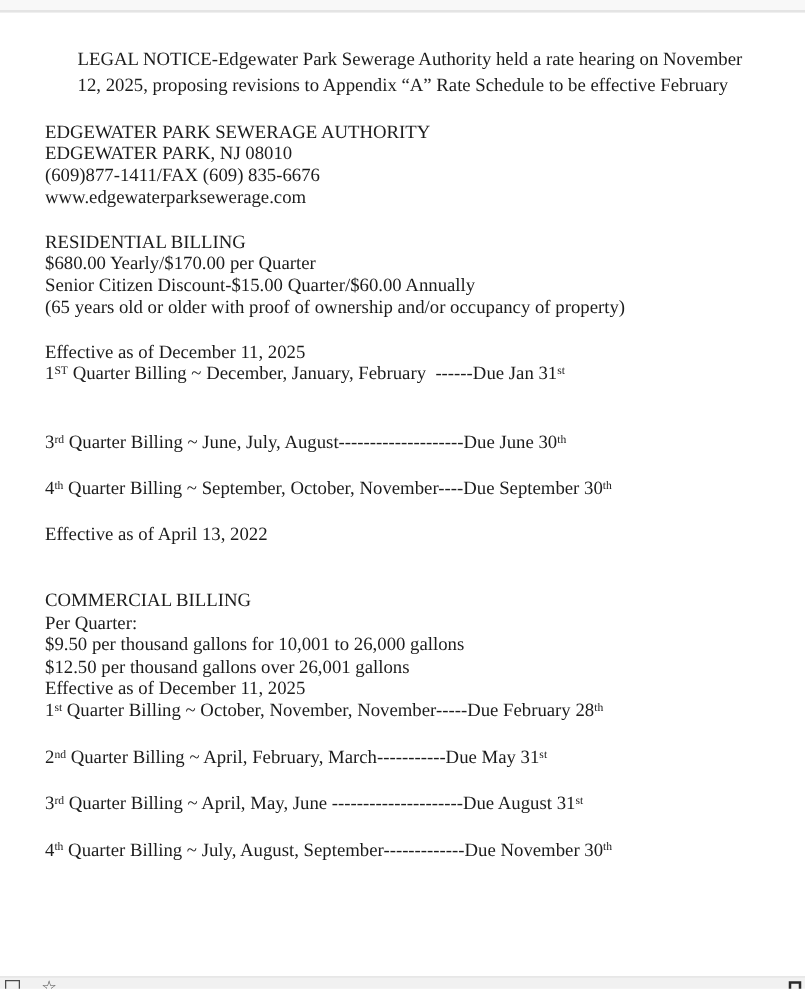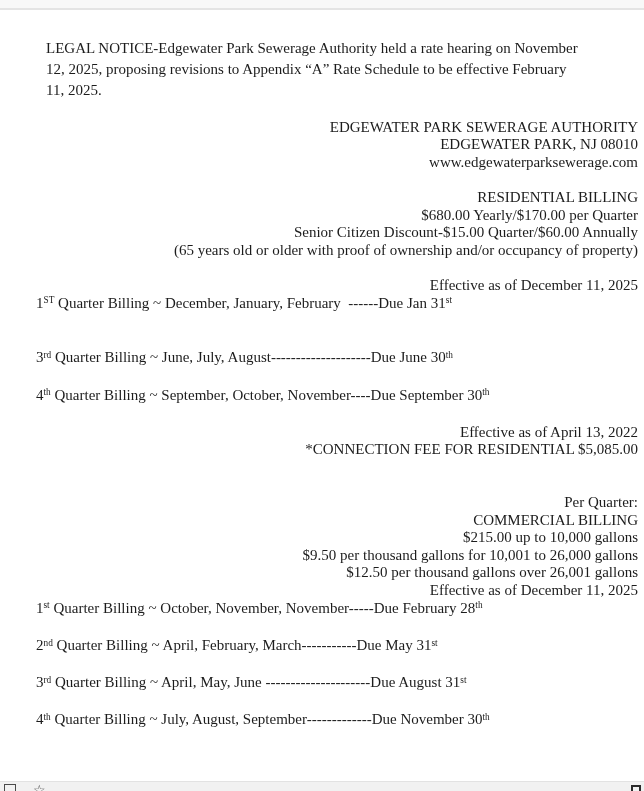--- a/index.html
+++ b/index.html
@@ -12,22 +12,22 @@
   .top-strip{
     position:absolute;top:0;left:0;width:644px;height:8px;
     background:#f8f8f8;border-bottom:2px solid #e4e4e4;
   }
   .doc{
     position:absolute;top:10px;left:0;width:602px;
     padding:28px 6px 0 36px;
     font-size:15px;line-height:17.6px;
   }
   .line{white-space:pre;}
-  .center{text-align:right;}
-  .para{margin-left:10px;line-height:21px;}
+  .center{text-align:left;}
+  .para{margin-left:26px;line-height:21px;}
   .blank{height:17.6px;}
   .sup{
     font-size:0.62em;
     position:relative;top:-0.45em;
     white-space:pre;
   }
   .bottom-bar{
     position:absolute;left:0;bottom:0;width:644px;height:9px;
     background:#f1f1f1;border-top:1px solid #e2e2e2;
     overflow:hidden;
@@ -50,28 +50,28 @@
 </head>
 <body>
 
 <div class="top-strip"></div>
 
 <div class="doc">
 
   <div class="para">
     <div class="line">LEGAL NOTICE-Edgewater Park Sewerage Authority held a rate hearing on November</div>
     <div class="line">12, 2025, proposing revisions to Appendix “A” Rate Schedule to be effective February</div>
-    <div class="line">11, 2025.</div>
   </div>
 
   <div class="blank"></div>
 
   <div>
     <div class="line center">EDGEWATER PARK SEWERAGE AUTHORITY</div>
     <div class="line center">EDGEWATER PARK, NJ 08010</div>
+    <div class="line center">(609)877-1411/FAX (609) 835-6676</div>
     <div class="line center">www.edgewaterparksewerage.com</div>
   </div>
 
   <div class="blank"></div>
 
   <div>
     <div class="line center">RESIDENTIAL BILLING</div>
     <div class="line center">$680.00 Yearly/$170.00 per Quarter</div>
     <div class="line center">Senior Citizen Discount-$15.00 Quarter/$60.00 Annually</div>
     <div class="line center">(65 years old or older with proof of ownership and/or occupancy of property)</div>
@@ -83,30 +83,28 @@
     <div class="line"><span>1</span><span class="sup">ST</span><span> Quarter Billing ~ December, January, February  ------Due Jan 31</span><span class="sup">st</span></div>
     <div class="blank"></div>
     <div class="blank"></div>
     <div class="line"><span>3</span><span class="sup">rd</span><span> Quarter Billing ~ June, July, August--------------------Due June 30</span><span class="sup">th</span></div>
     <div class="blank"></div>
     <div class="line"><span>4</span><span class="sup">th</span><span> Quarter Billing ~ September, October, November----Due September 30</span><span class="sup">th</span></div>
 
     <div class="blank"></div>
 
     <div class="line center">Effective as of April 13, 2022</div>
-    <div class="line center">*CONNECTION FEE FOR RESIDENTIAL $5,085.00</div>
   </div>
 
   <div class="blank"></div>
   <div class="blank"></div>
 
   <div>
+    <div class="line center">COMMERCIAL BILLING</div>
     <div class="line center">Per Quarter:</div>
-    <div class="line center">COMMERCIAL BILLING</div>
-    <div class="line center">$215.00 up to 10,000 gallons</div>
     <div class="line center">$9.50 per thousand gallons for 10,001 to 26,000 gallons</div>
     <div class="line center">$12.50 per thousand gallons over 26,001 gallons</div>
     <div class="line center">Effective as of December 11, 2025</div>
 
     <div class="line"><span>1</span><span class="sup">st</span><span> Quarter Billing ~ October, November, November-----Due February 28</span><span class="sup">th</span></div>
     <div class="blank"></div>
     <div class="line"><span>2</span><span class="sup">nd</span><span> Quarter Billing ~ April, February, March-----------Due May 31</span><span class="sup">st</span></div>
     <div class="blank"></div>
     <div class="line"><span>3</span><span class="sup">rd</span><span> Quarter Billing ~ April, May, June ---------------------Due August 31</span><span class="sup">st</span></div>
     <div class="blank"></div>

